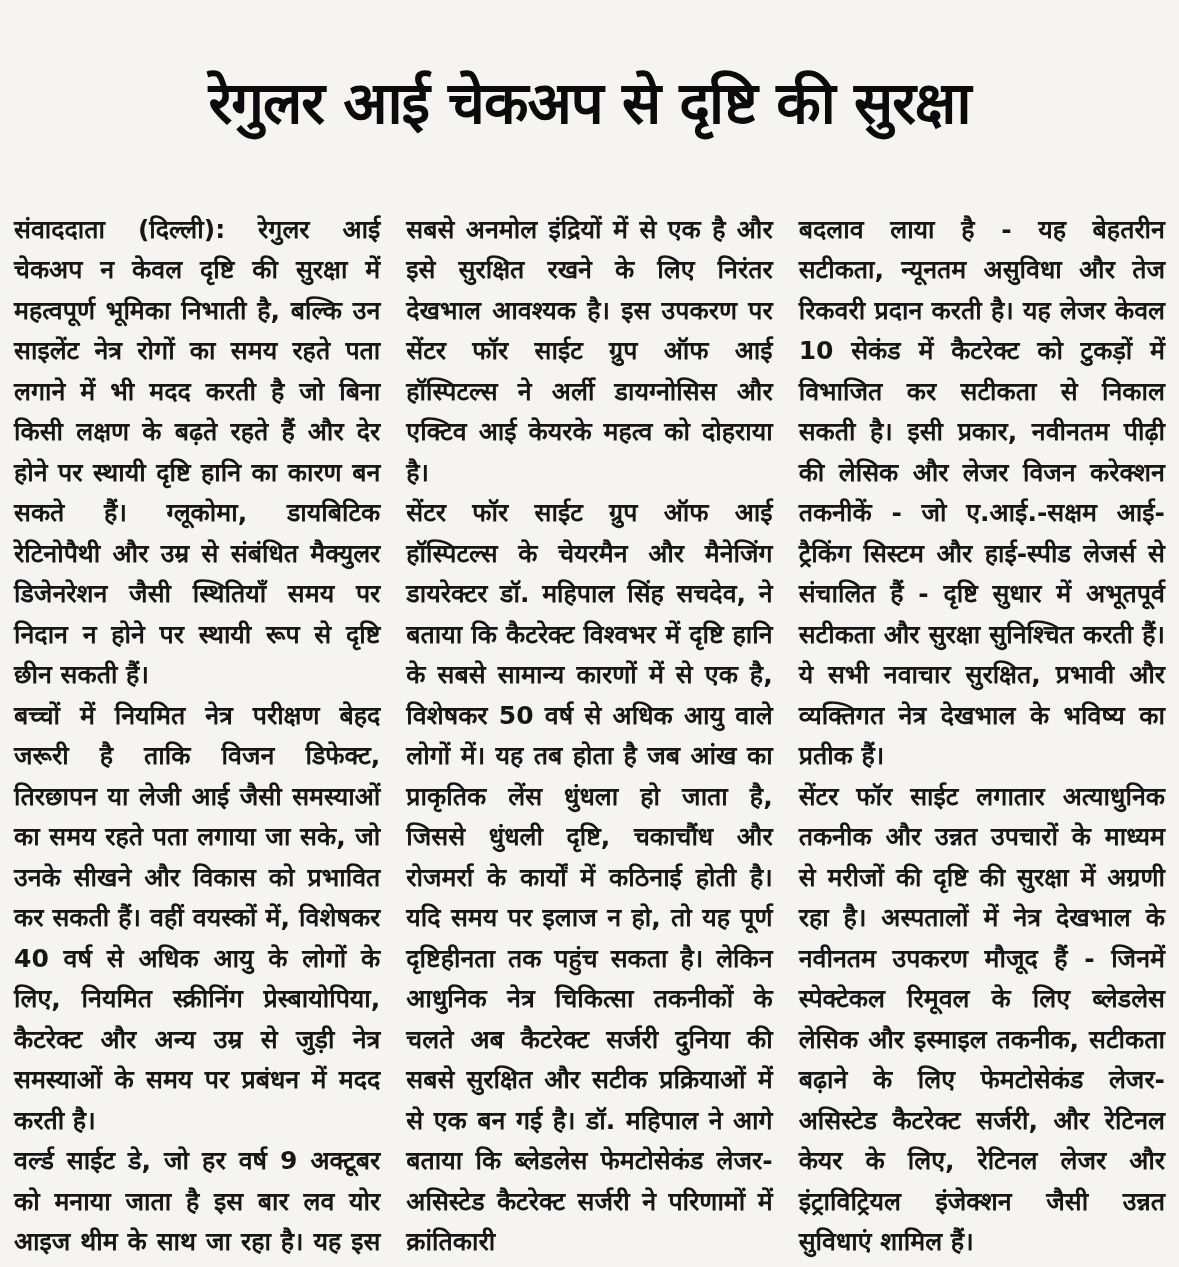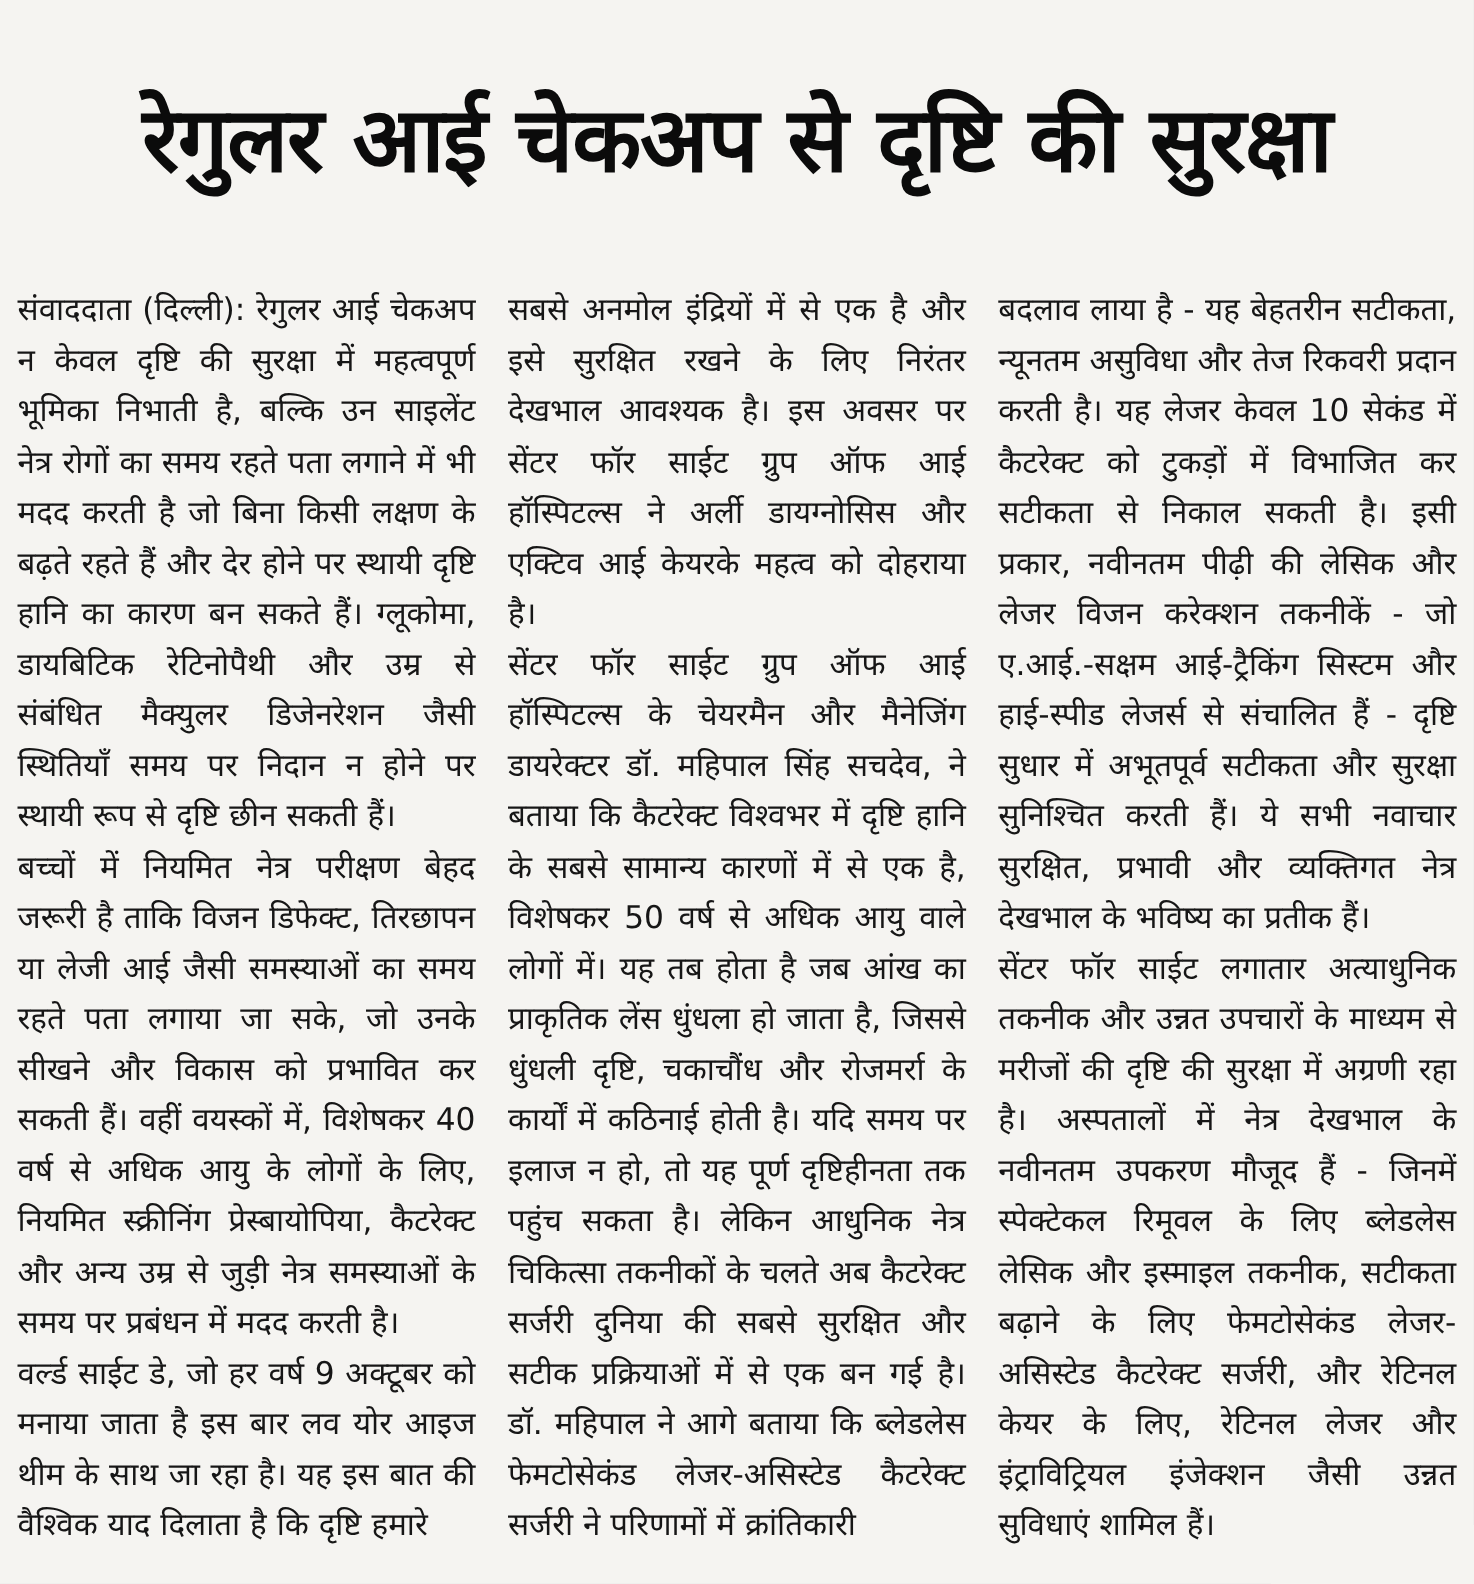--- a/index.html
+++ b/index.html
@@ -15,21 +15,21 @@
     background: #f5f4f1;
     color: #141414;
     font-family: "DejaVu Sans", "Liberation Sans", sans-serif;
     overflow: hidden;
     box-sizing: border-box;
   }
   .headline {
     padding: 16px 20px 6px 20px;
     text-align: center;
     font-weight: 700;
-    font-size: 72px;
+    font-size: 58px;
     line-height: 96px;
     letter-spacing: -1px;
     color: #0b0b0b;
   }
   .headline .hl-line {
     display: block;
     white-space: nowrap;
   }
   .columns {
     display: flex;
@@ -41,41 +41,42 @@
     flex: 1 1 0;
     min-width: 0;
     font-size: 25px;
     line-height: 40.5px;
     text-align: justify;
     text-justify: inter-word;
     color: #161616;
   }
   .col p {
     margin: 0;
+    font-weight: bold;
   }
 </style>
 </head>
 <body>
 
 <div class="page">
 
   <h1 class="headline">
     <span class="hl-line">रेगुलर आई चेकअप से दृष्टि की सुरक्षा</span>
   </h1>
 
   <div class="columns">
 
     <div class="col">
       <p>संवाददाता (दिल्ली): रेगुलर आई चेकअप न केवल दृष्टि की सुरक्षा में महत्वपूर्ण भूमिका निभाती है, बल्कि उन साइलेंट नेत्र रोगों का समय रहते पता लगाने में भी मदद करती है जो बिना किसी लक्षण के बढ़ते रहते हैं और देर होने पर स्थायी दृष्टि हानि का कारण बन सकते हैं। ग्लूकोमा, डायबिटिक रेटिनोपैथी और उम्र से संबंधित मैक्युलर डिजेनरेशन जैसी स्थितियाँ समय पर निदान न होने पर स्थायी रूप से दृष्टि छीन सकती हैं।</p>
       <p>बच्चों में नियमित नेत्र परीक्षण बेहद जरूरी है ताकि विजन डिफेक्ट, तिरछापन या लेजी आई जैसी समस्याओं का समय रहते पता लगाया जा सके, जो उनके सीखने और विकास को प्रभावित कर सकती हैं। वहीं वयस्कों में, विशेषकर 40 वर्ष से अधिक आयु के लोगों के लिए, नियमित स्क्रीनिंग प्रेस्बायोपिया, कैटरेक्ट और अन्य उम्र से जुड़ी नेत्र समस्याओं के समय पर प्रबंधन में मदद करती है।</p>
       <p>वर्ल्ड साईट डे, जो हर वर्ष 9 अक्टूबर को मनाया जाता है इस बार लव योर आइज थीम के साथ जा रहा है। यह इस बात की वैश्विक याद दिलाता है कि दृष्टि हमारे</p>
     </div>
 
     <div class="col">
-      <p>सबसे अनमोल इंद्रियों में से एक है और इसे सुरक्षित रखने के लिए निरंतर देखभाल आवश्यक है। इस अवसर पर सेंटर फॉर साईट ग्रुप ऑफ आई हॉस्पिटल्स ने अर्ली डायग्नोसिस और एक्टिव आई केयरके महत्व को दोहराया है।</p>
+      <p>सबसे अनमोल इंद्रियों में से एक है और इसे सुरक्षित रखने के लिए निरंतर देखभाल आवश्यक है। इस उपकरण पर सेंटर फॉर साईट ग्रुप ऑफ आई हॉस्पिटल्स ने अर्ली डायग्नोसिस और एक्टिव आई केयरके महत्व को दोहराया है।</p>
       <p>सेंटर फॉर साईट ग्रुप ऑफ आई हॉस्पिटल्स के चेयरमैन और मैनेजिंग डायरेक्टर डॉ. महिपाल सिंह सचदेव, ने बताया कि कैटरेक्ट विश्वभर में दृष्टि हानि के सबसे सामान्य कारणों में से एक है, विशेषकर 50 वर्ष से अधिक आयु वाले लोगों में। यह तब होता है जब आंख का प्राकृतिक लेंस धुंधला हो जाता है, जिससे धुंधली दृष्टि, चकाचौंध और रोजमर्रा के कार्यों में कठिनाई होती है। यदि समय पर इलाज न हो, तो यह पूर्ण दृष्टिहीनता तक पहुंच सकता है। लेकिन आधुनिक नेत्र चिकित्सा तकनीकों के चलते अब कैटरेक्ट सर्जरी दुनिया की सबसे सुरक्षित और सटीक प्रक्रियाओं में से एक बन गई है। डॉ. महिपाल ने आगे बताया कि ब्लेडलेस फेमटोसेकंड लेजर-असिस्टेड कैटरेक्ट सर्जरी ने परिणामों में क्रांतिकारी</p>
     </div>
 
     <div class="col">
       <p>बदलाव लाया है - यह बेहतरीन सटीकता, न्यूनतम असुविधा और तेज रिकवरी प्रदान करती है। यह लेजर केवल 10 सेकंड में कैटरेक्ट को टुकड़ों में विभाजित कर सटीकता से निकाल सकती है। इसी प्रकार, नवीनतम पीढ़ी की लेसिक और लेजर विजन करेक्शन तकनीकें - जो ए.आई.-सक्षम आई-ट्रैकिंग सिस्टम और हाई-स्पीड लेजर्स से संचालित हैं - दृष्टि सुधार में अभूतपूर्व सटीकता और सुरक्षा सुनिश्चित करती हैं। ये सभी नवाचार सुरक्षित, प्रभावी और व्यक्तिगत नेत्र देखभाल के भविष्य का प्रतीक हैं।</p>
       <p>सेंटर फॉर साईट लगातार अत्याधुनिक तकनीक और उन्नत उपचारों के माध्यम से मरीजों की दृष्टि की सुरक्षा में अग्रणी रहा है। अस्पतालों में नेत्र देखभाल के नवीनतम उपकरण मौजूद हैं - जिनमें स्पेक्टेकल रिमूवल के लिए ब्लेडलेस लेसिक और इस्माइल तकनीक, सटीकता बढ़ाने के लिए फेमटोसेकंड लेजर-असिस्टेड कैटरेक्ट सर्जरी, और रेटिनल केयर के लिए, रेटिनल लेजर और इंट्राविट्रियल इंजेक्शन जैसी उन्नत सुविधाएं शामिल हैं।</p>
     </div>
 
   </div>
 

